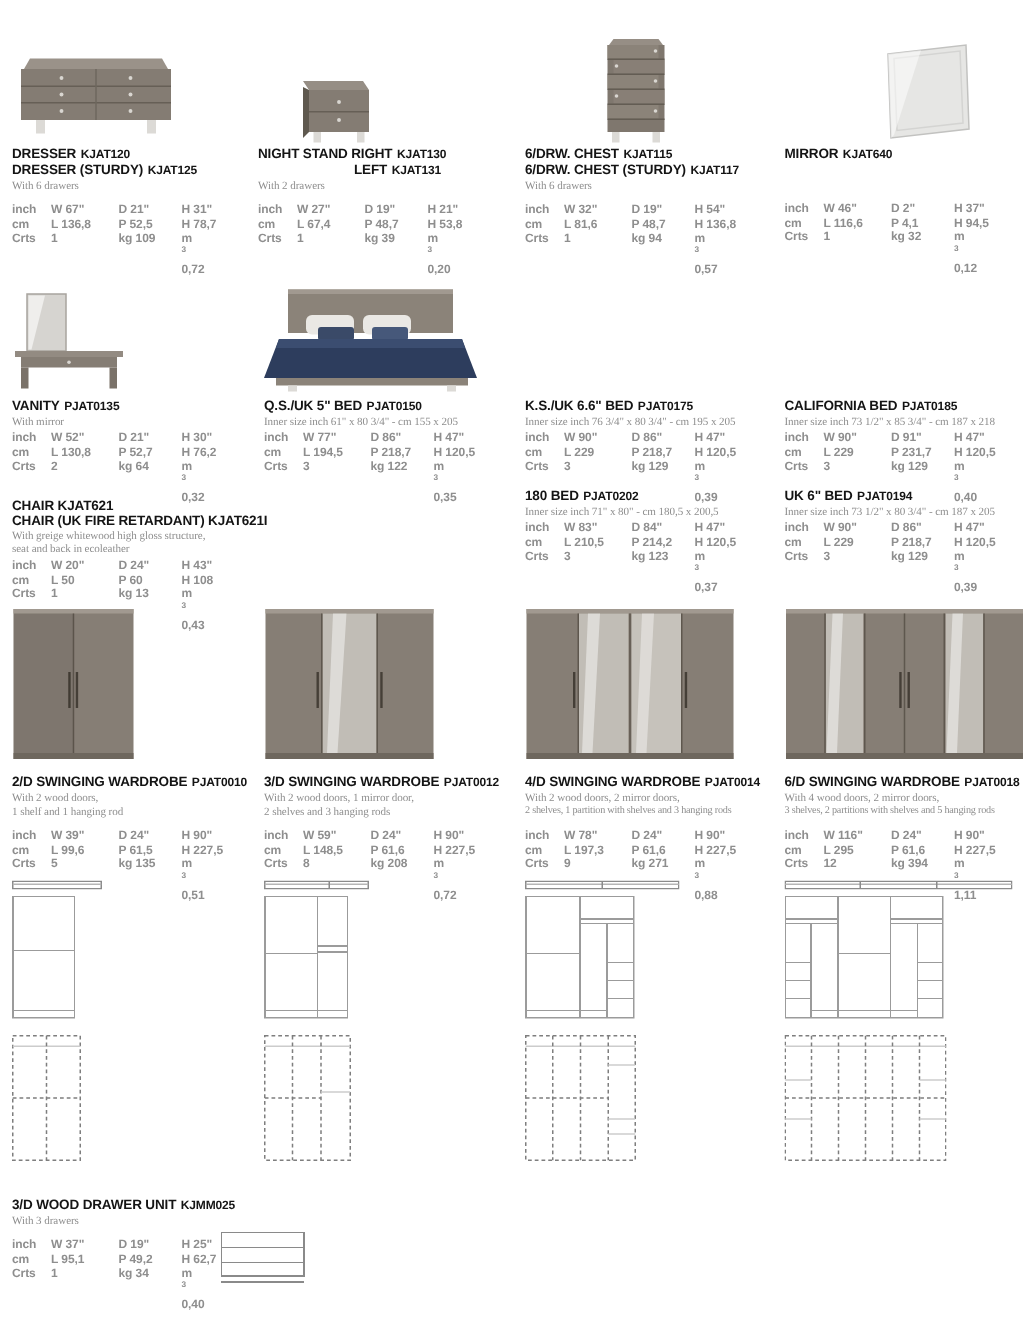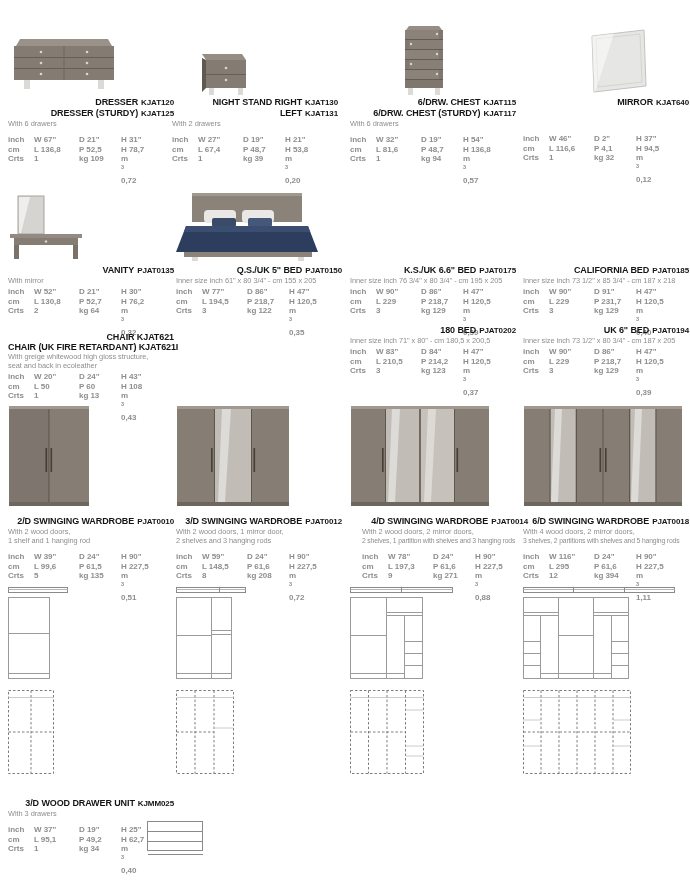--- a/index.html
+++ b/index.html
@@ -1,22 +1,22 @@
 <!DOCTYPE html>
 <html><head>
 <meta charset="utf-8">
 <style>
   html,body{margin:0;padding:0;}
   body{width:690px;height:887px;background:#ffffff;position:relative;
        font-family:"Liberation Sans",sans-serif;overflow:hidden;}
   .abs{position:absolute;}
   .pinfo{position:absolute;width:166px;}
-  .ptitle{font-size:9px;font-weight:bold;color:#141414;line-height:10px;white-space:nowrap;letter-spacing:-0.1px;text-align:right;}
+  .ptitle{font-size:9px;font-weight:bold;color:#141414;line-height:10px;white-space:nowrap;letter-spacing:-0.1px;}
   .pcode{font-size:8px;margin-left:3px;}
-  .pdesc{font-size:7.4px;color:#8e8e8e;line-height:9px;white-space:nowrap;letter-spacing:-0.05px;}
+  .pdesc{font-size:7.4px;color:#8e8e8e;line-height:9px;white-space:nowrap;letter-spacing:-0.05px;font-family:Liberation Serif, serif;}
   .pdesc.xs{font-size:6.8px;letter-spacing:-0.15px;}
   .dims{display:grid;grid-template-columns:26px 45px 42px 48px;font-size:8px;color:#8e8e8e;
         line-height:9.5px;margin-top:7px;white-space:nowrap;letter-spacing:-0.05px;font-weight:bold;}
   .dims.tight{margin-top:2px;}
   .dims span{display:block;}
   .m3cell sup{font-size:5.5px;position:relative;top:-1px;}
   svg{display:block;}
 </style>
 </head>
 <body>
@@ -400,21 +400,21 @@
       <span>L 148,5</span>
       <span>P 61,6</span>
       <span>H 227,5</span>
     <span>Crts</span>
       <span>8</span>
       <span>kg 208</span>
       <span class="m3cell"><span>m</span><sup>3</sup> <span>0,72</span></span>
   </div>
 </div>
 
-<div class="pinfo" style="left:362px;top:516px">
+<div class="pinfo" style="left:350px;top:516px">
   <div class="ptitle"><span>4/D SWINGING WARDROBE</span><span class="pcode">PJAT0014</span></div>
   <div class="pdesc">With 2 wood doors, 2 mirror doors,</div>
   <div class="pdesc xs">2 shelves, 1 partition with shelves and 3 hanging rods</div>
   <div class="dims">
     <span>inch</span>
       <span>W 78"</span>
       <span>D 24"</span>
       <span>H 90"</span>
     <span>cm</span>
       <span>L 197,3</span>

